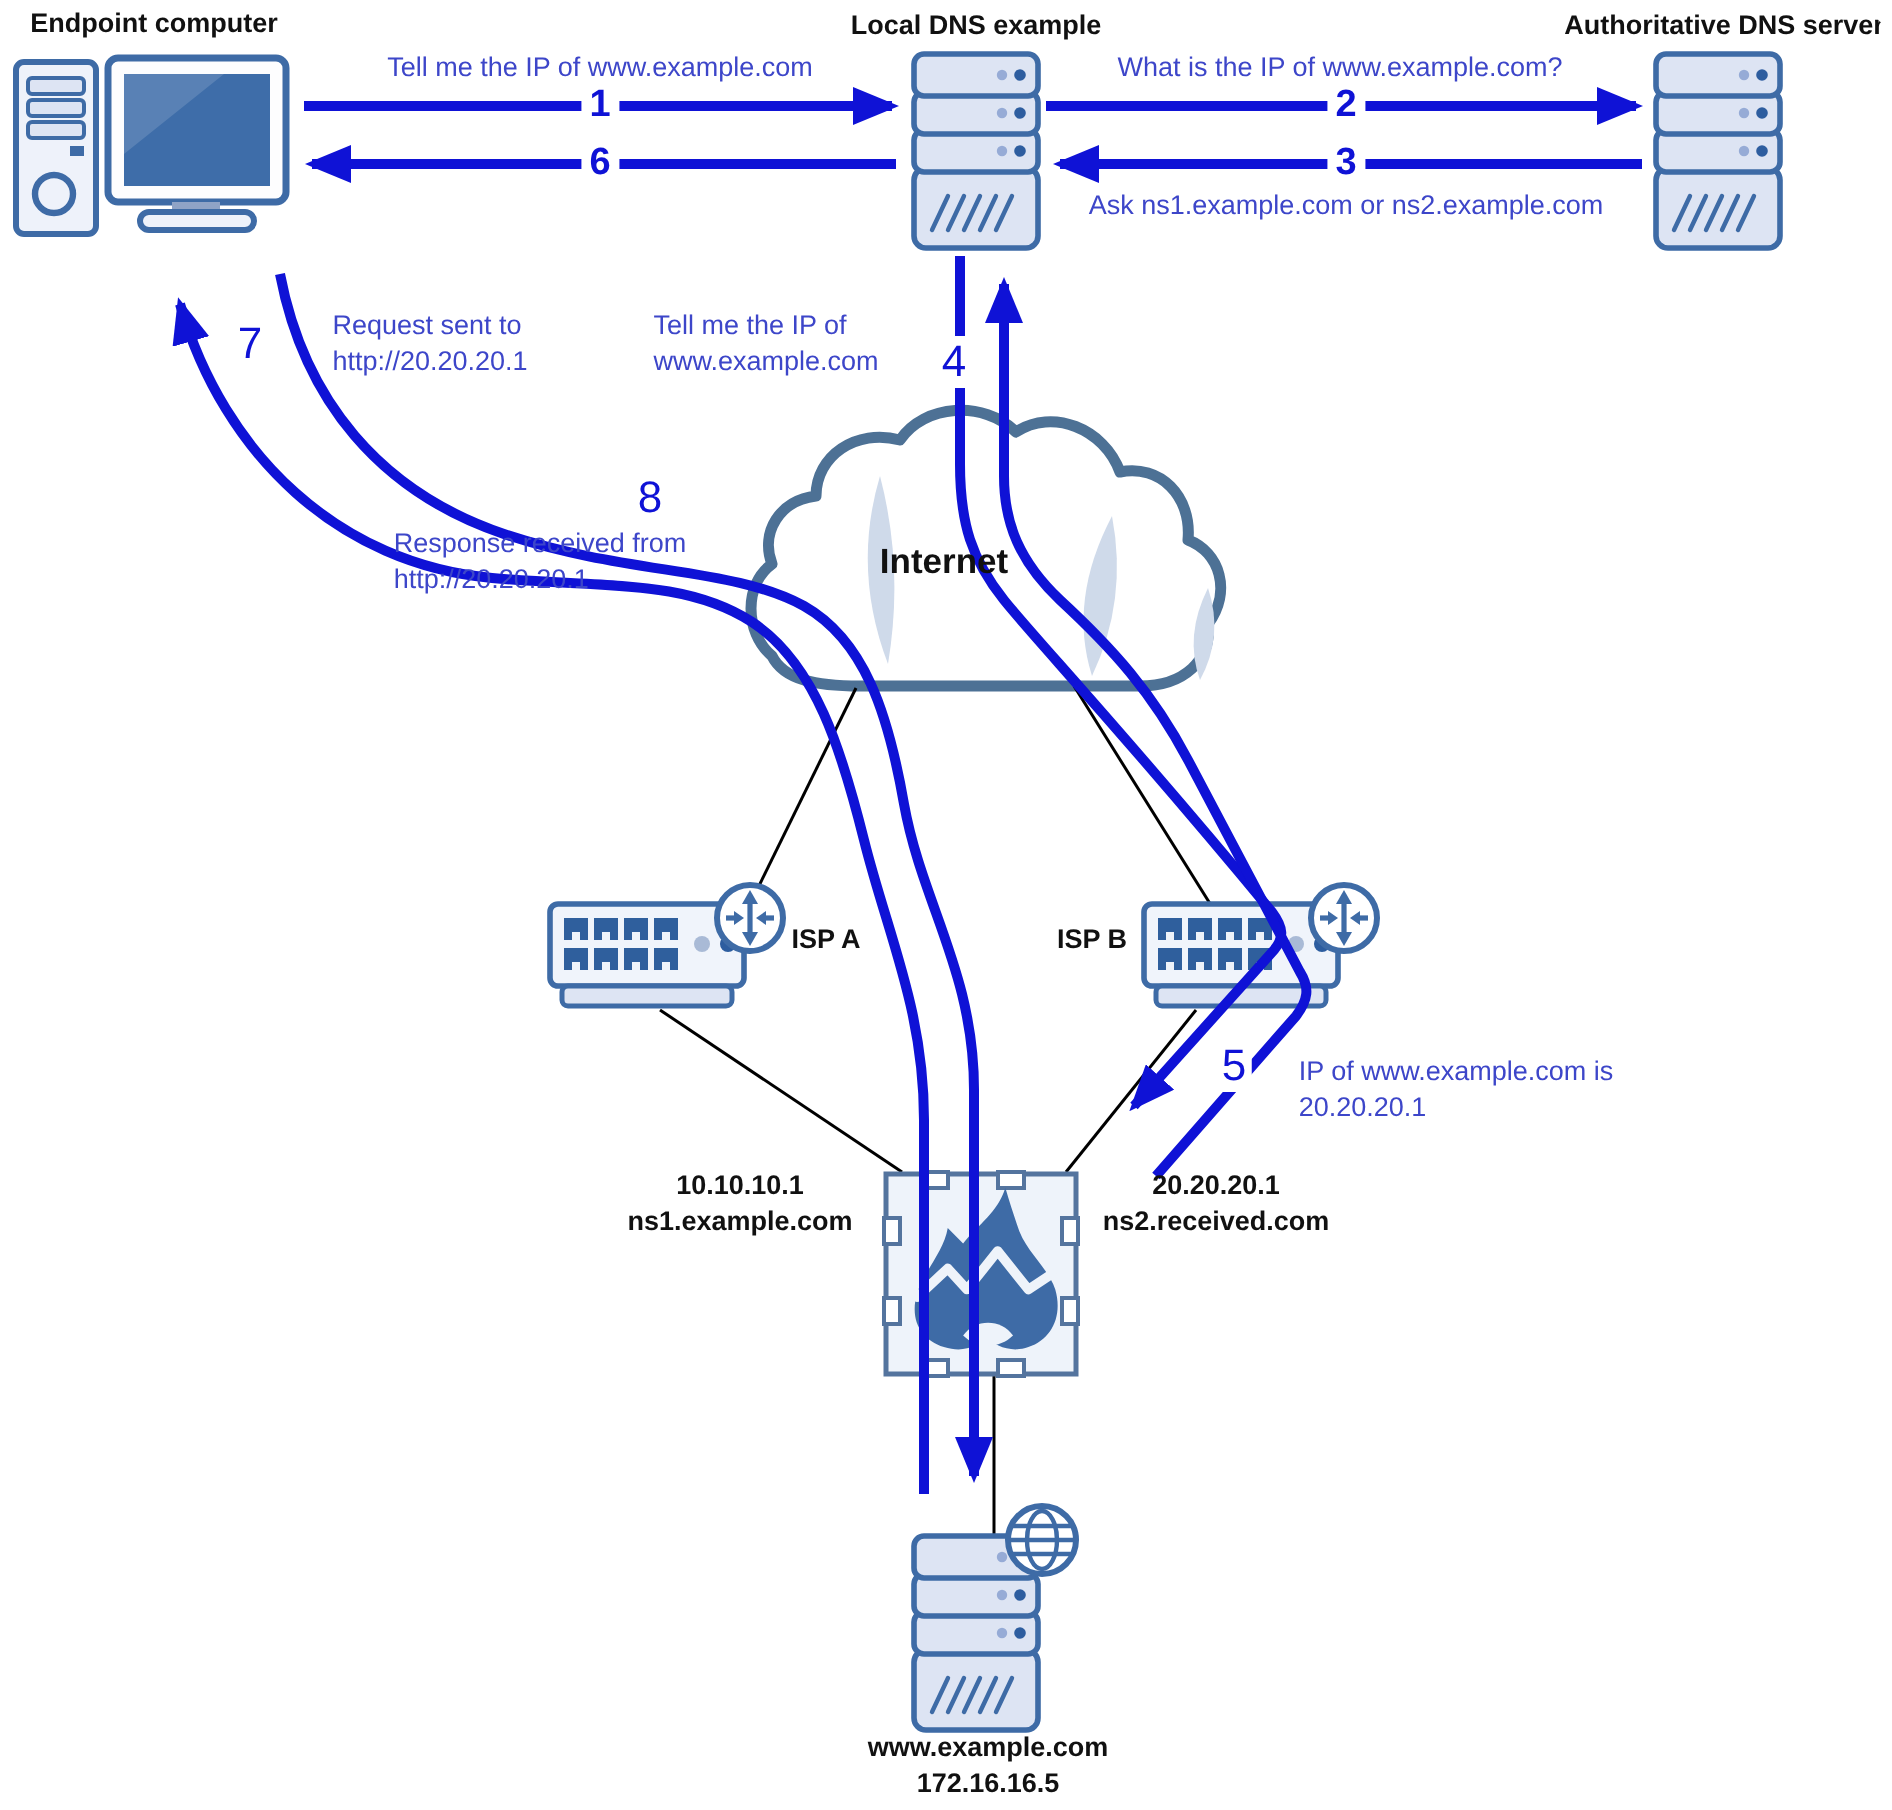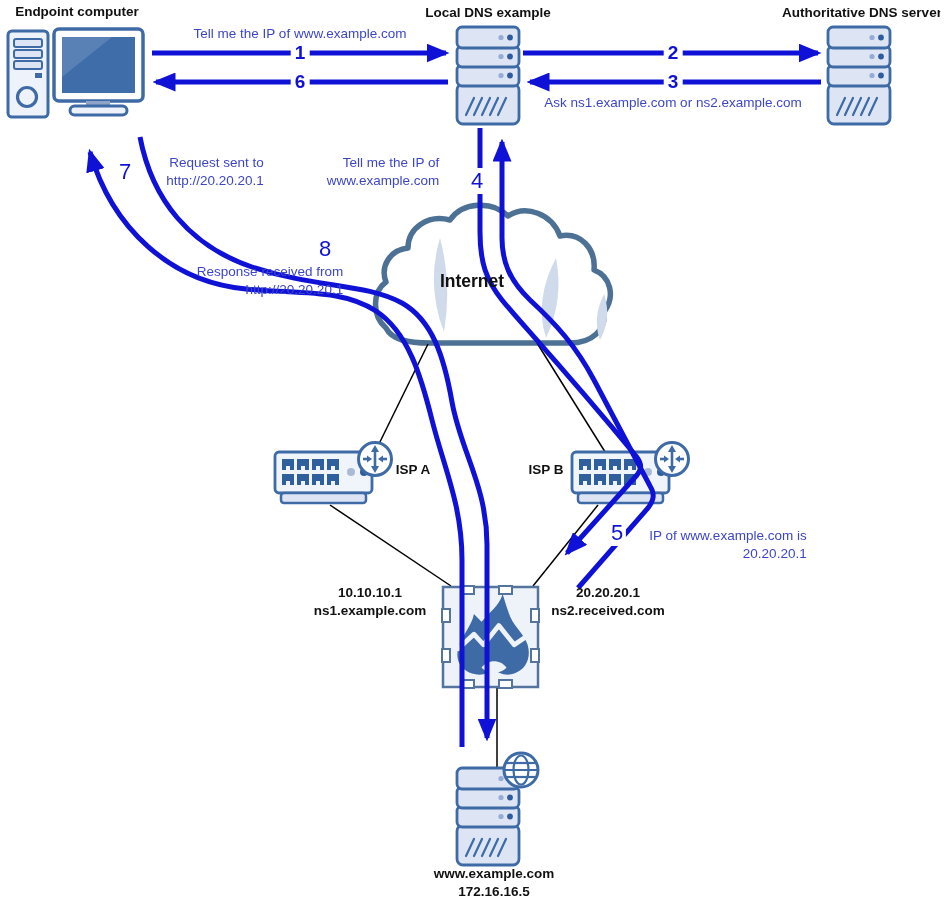--- a/index.html
+++ b/index.html
@@ -12,21 +12,21 @@
     --label-black:#111111;
   }
   html,body{margin:0;padding:0;background:#fff;}
   #stage{
     position:relative;width:946px;height:905px;background:#fff;overflow:hidden;
     font-family:"Liberation Sans", sans-serif;
     border-radius:28px;
   }
   #stage svg{position:absolute;left:0;top:0;}
   .abs{position:absolute;transform:translate(-50%,-50%);white-space:nowrap;}
-  .lbl-blue{color:var(--text-blue);font-size:13.5px;text-align:right;line-height:18px;}
+  .lbl-blue{color:var(--text-blue);font-size:13.5px;text-align:left;line-height:18px;}
   .lbl-black{color:var(--label-black);font-size:13.5px;font-weight:bold;text-align:center;line-height:18px;}
   .lbl-internet{color:var(--label-black);font-size:17.5px;font-weight:bold;}
   .num-sm{color:var(--arrow-blue);font-size:19px;font-weight:bold;background:#fff;padding:0 4px;}
   .num-lg{color:var(--arrow-blue);font-size:22px;background:#fff;padding:0 3px;}
   .blue-line{fill:none;stroke:var(--arrow-blue);stroke-width:5;}
   .blk-line{fill:none;stroke:#000;stroke-width:1.5;}
   .unit{fill:var(--icon-fill);stroke:var(--icon-stroke);stroke-width:2.8;}
   .istroke{stroke:var(--icon-stroke);}
 </style>
 </head>
@@ -202,20 +202,21 @@
 <div class="abs lbl-black" style="left:608px;top:602px">
   <div>20.20.20.1</div>
   <div>ns2.received.com</div>
 </div>
 <div class="abs lbl-black" style="left:494px;top:883px">
   <div>www.example.com</div>
   <div>172.16.16.5</div>
 </div>
 
 <div class="abs lbl-blue" style="left:300px;top:34px">Tell me the IP of www.example.com</div>
+<div class="abs lbl-blue" style="left:670px;top:34px">What is the IP of www.example.com?</div>
 <div class="abs lbl-blue" style="left:673px;top:103px">Ask ns1.example.com or ns2.example.com</div>
 
 <div class="abs lbl-blue" style="left:383px;top:172px">
   <div>Tell me the IP of</div>
   <div>www.example.com</div>
 </div>
 <div class="abs lbl-blue" style="left:215px;top:172px">
   <div>Request sent to</div>
   <div>http://20.20.20.1</div>
 </div>

